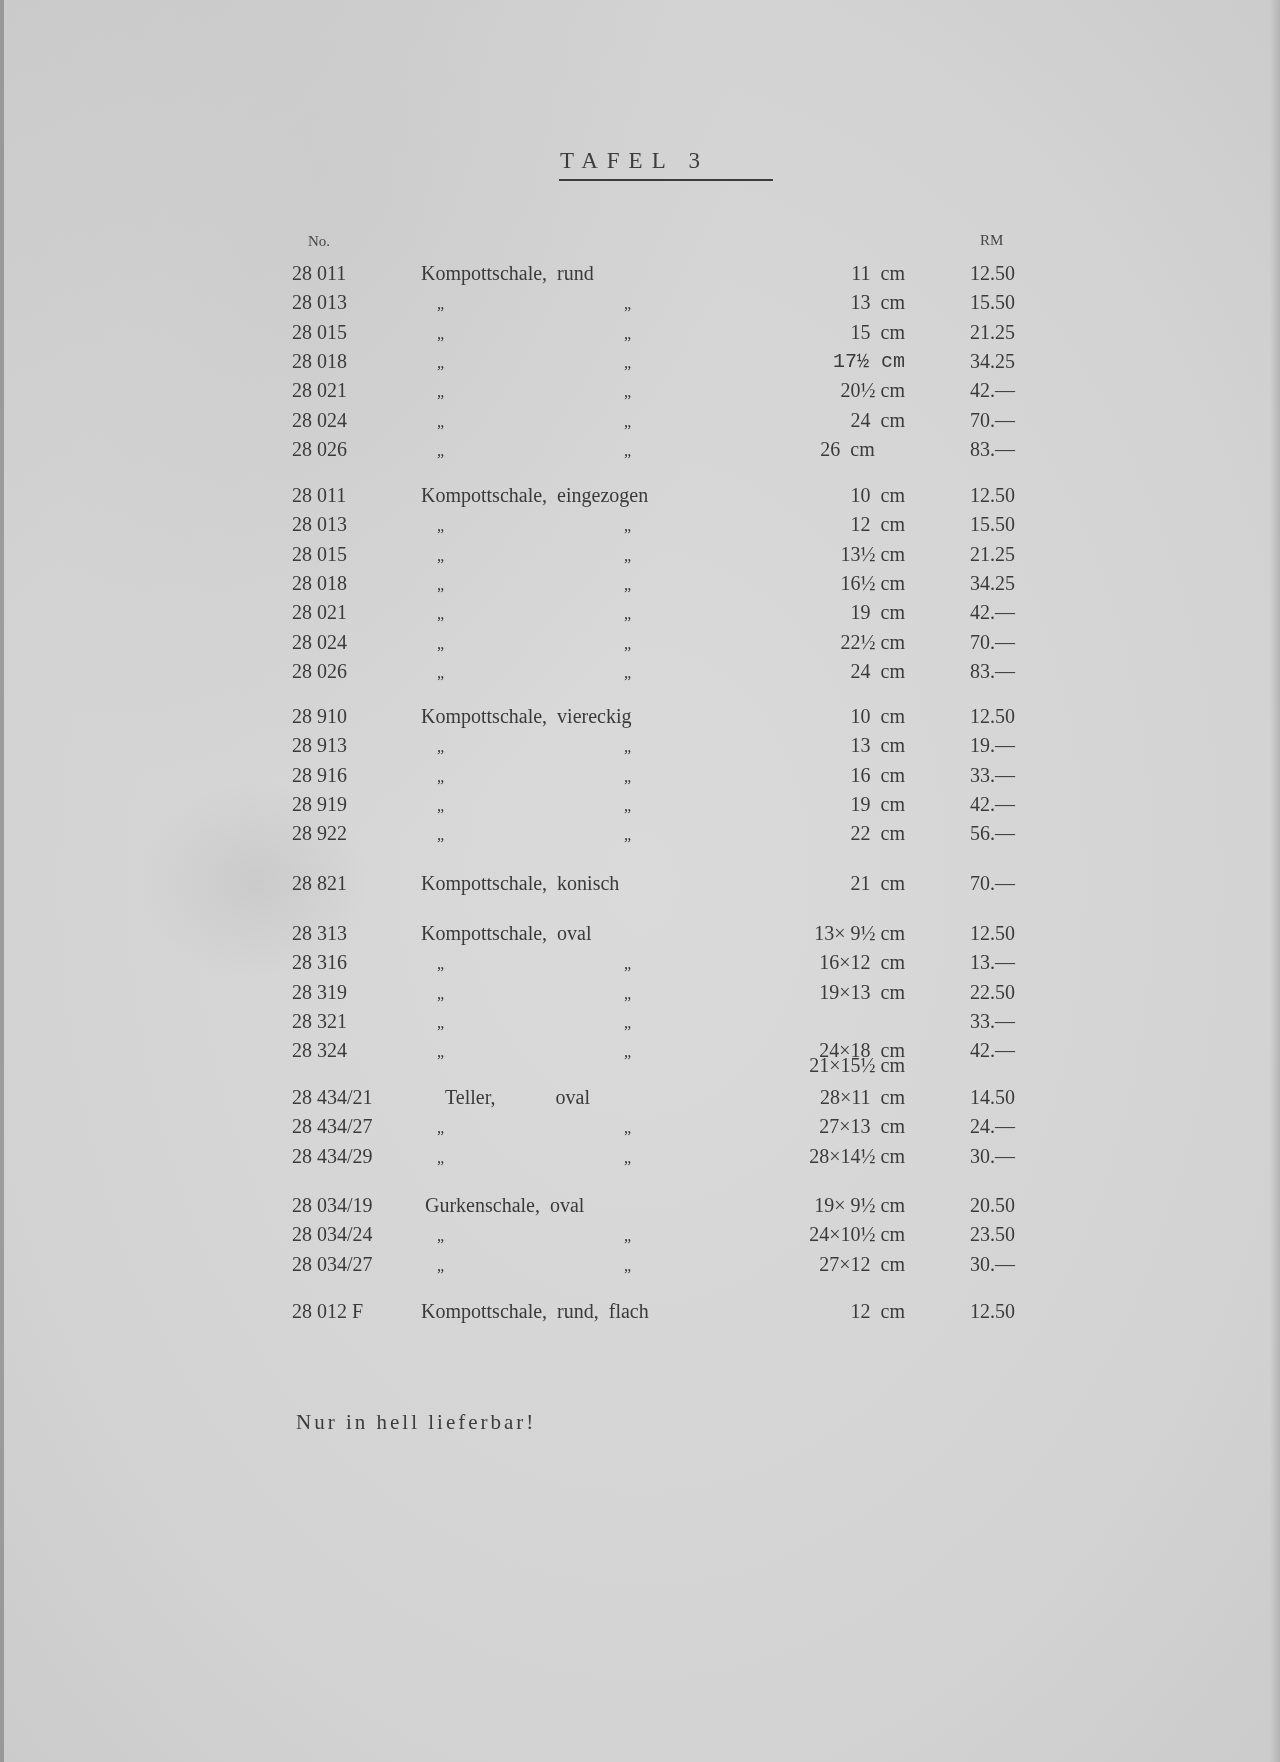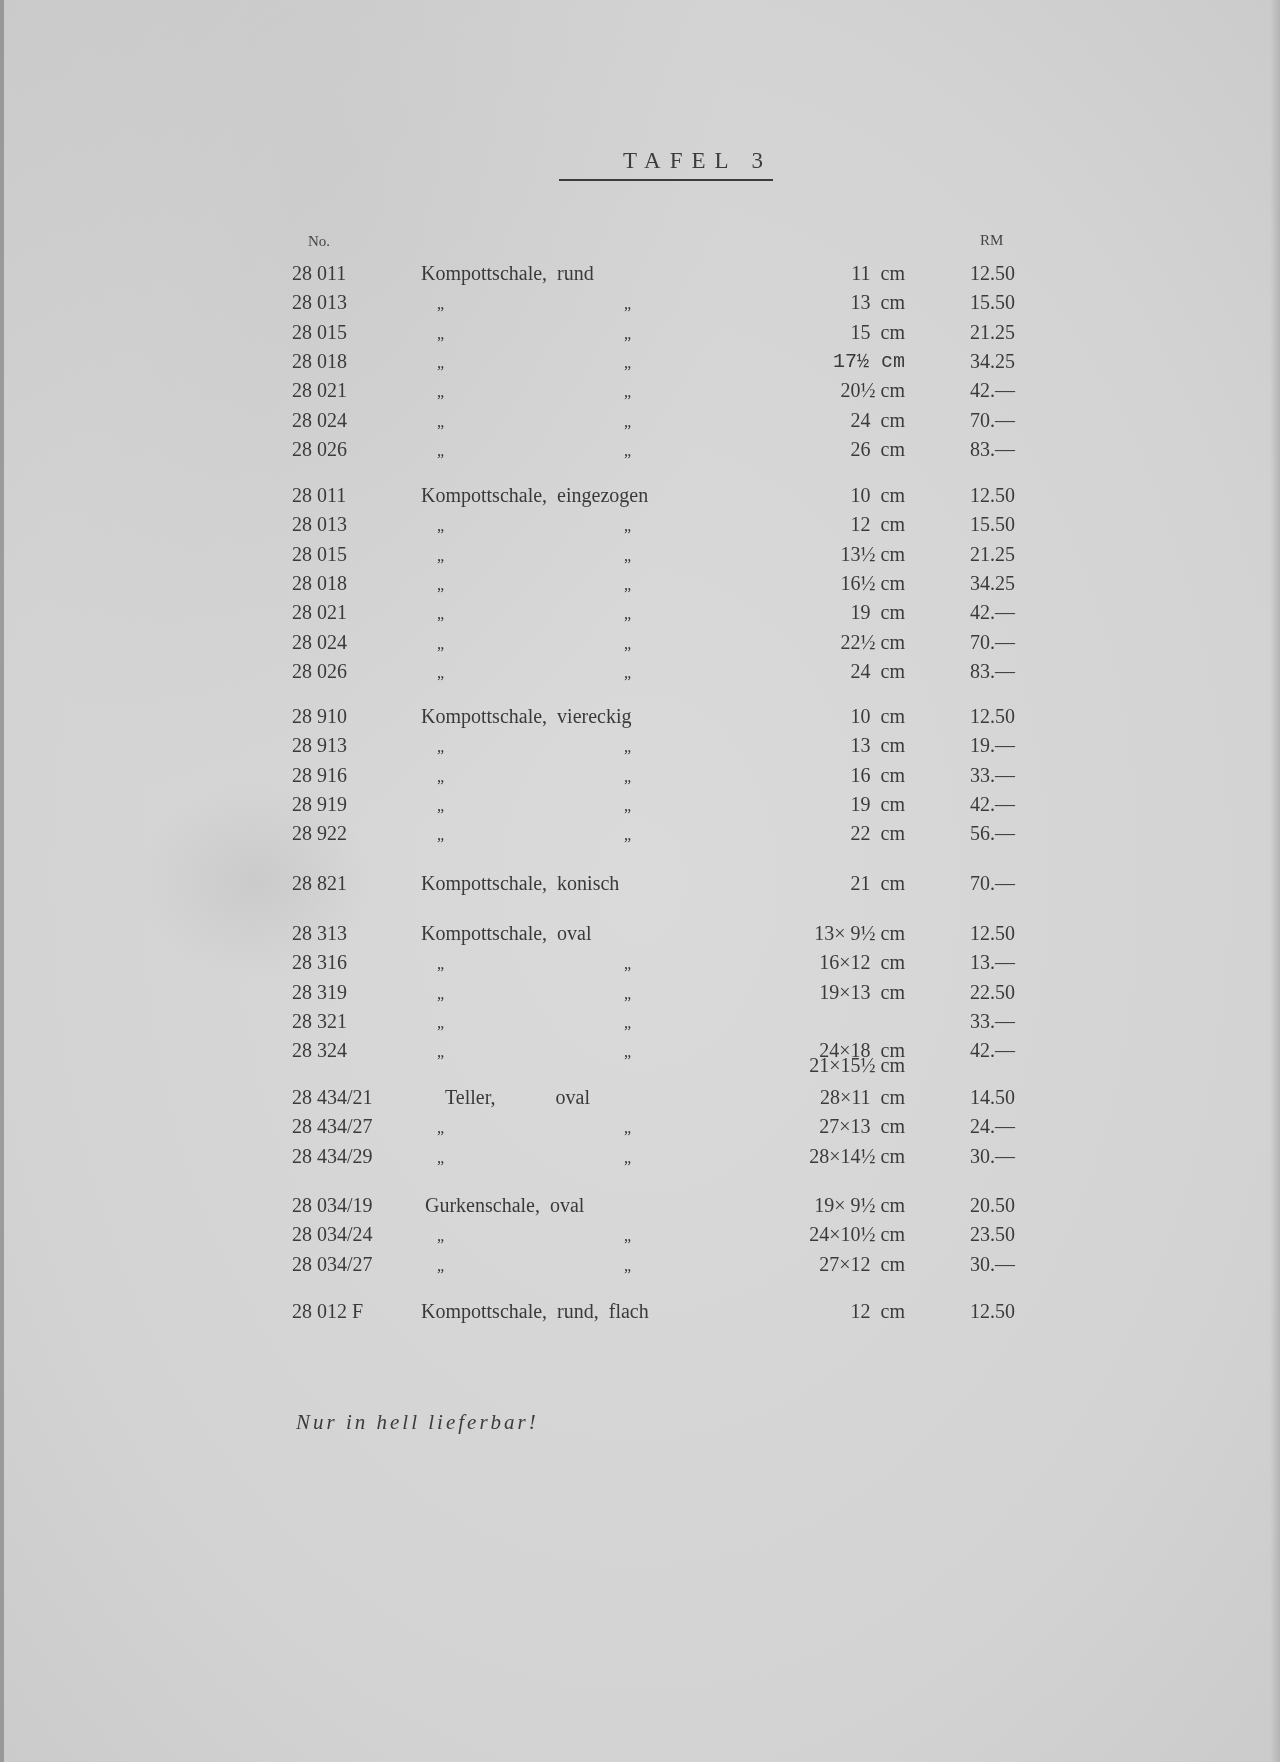--- a/index.html
+++ b/index.html
@@ -13,36 +13,36 @@
     position:absolute; left:0; top:0; width:1280px; height:1762px;
     background:
       radial-gradient(ellipse at 25% 10%, rgba(190,190,190,0.35) 0%, rgba(0,0,0,0) 30%),
       radial-gradient(ellipse at 20% 50%, rgba(170,170,170,0.25) 0%, rgba(0,0,0,0) 8%),
       radial-gradient(ellipse at 50% 50%, #dadada 0%, #d3d3d3 70%, #cbcbcb 100%);
   }
   .edge-left { position:absolute; left:0; top:0; width:4px; height:1762px; background:#6f6f6f; opacity:0.55; }
   .edge-right { position:absolute; right:0; top:0; width:10px; height:1762px;
     background:linear-gradient(to right, rgba(200,200,200,0), #b4b4b4); }
   .title {
-    position:absolute; left:560px; top:148px; width:212px; text-align:right;
+    position:absolute; left:560px; top:148px; width:212px; text-align:left;
     font-size:23px; letter-spacing:9px; color:#3c3c3c;
   }
   .title-rule { position:absolute; left:559px; top:179px; width:214px; height:2px; background:#3c3c3c; }
   .hdr-no { position:absolute; left:308px; top:233px; font-size:15px; color:#454545; }
   .hdr-rm { position:absolute; left:980px; top:232px; font-size:15px; color:#454545; }
   .row { position:absolute; left:0; width:1280px; height:28px; font-size:20px; }
   .row span { position:absolute; top:0; white-space:nowrap; }
   .c-no { left:292px; }
   .c-desc { left:421px; }
   .c-d1 { left:437px; top:4px !important; font-size:16px; }
   .c-d2 { left:624px; top:4px !important; font-size:16px; }
   .c-size { left:790px; width:115px; text-align:right; }
   .c-price { left:970px; width:80px; text-align:left; }
   .footer {
-    position:absolute; left:296px; top:1410px; font-size:21px; letter-spacing:3px; color:#3c3c3c;font-style:italic;
+    position:absolute; left:296px; top:1410px; font-size:21px; letter-spacing:3px; color:#3c3c3c;
   }
 </style>
 </head>
 <body>
 
 <div class="page">
   <div class="edge-left"></div>
   <div class="edge-right"></div>
 
   <div class="title">TAFEL 3</div>
@@ -90,21 +90,21 @@
         <span class="c-no">28 024</span>
         <span class="c-d1">„</span>
         <span class="c-d2">„</span>
         <span class="c-size" style="white-space: pre;">24  cm</span>
         <span class="c-price">70.—</span>
       </div>
       <div class="row" style="top: 437.8px;">
         <span class="c-no">28 026</span>
         <span class="c-d1">„</span>
         <span class="c-d2">„</span>
-        <span class="c-size" style="white-space: pre;">26  cm</span>
+        <span class="c-size" style="white-space: pre; text-align: center;">26  cm</span>
         <span class="c-price">83.—</span>
       </div>
       <div class="row" style="top: 484px;">
         <span class="c-no">28 011</span>
         <span class="c-desc" style="white-space: pre;">Kompottschale,  eingezogen</span>
         <span class="c-size" style="white-space: pre;">10  cm</span>
         <span class="c-price">12.50</span>
       </div>
       <div class="row" style="top: 513.3px;">
         <span class="c-no">28 013</span>

